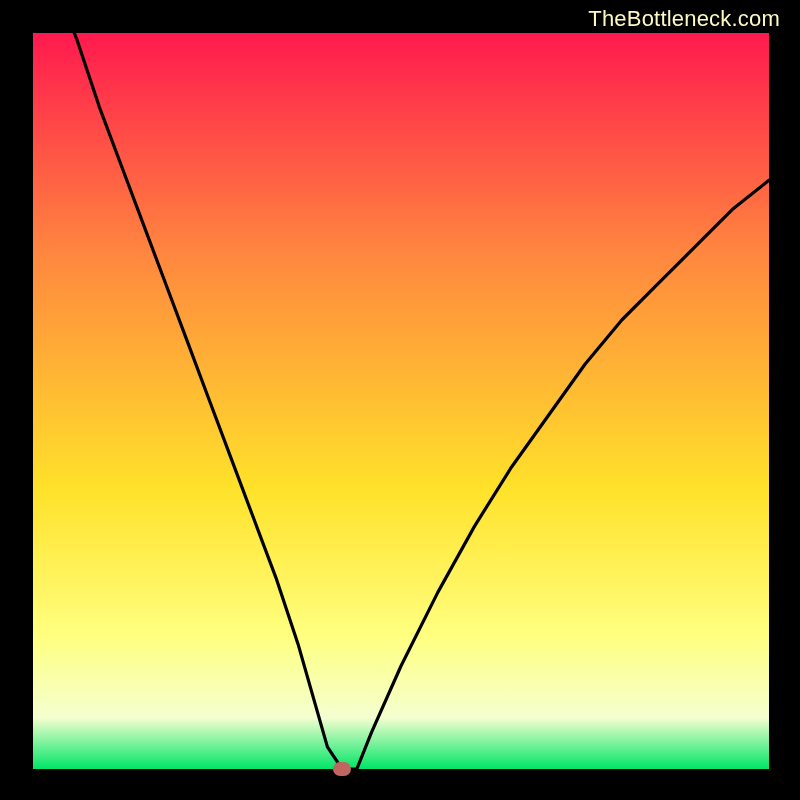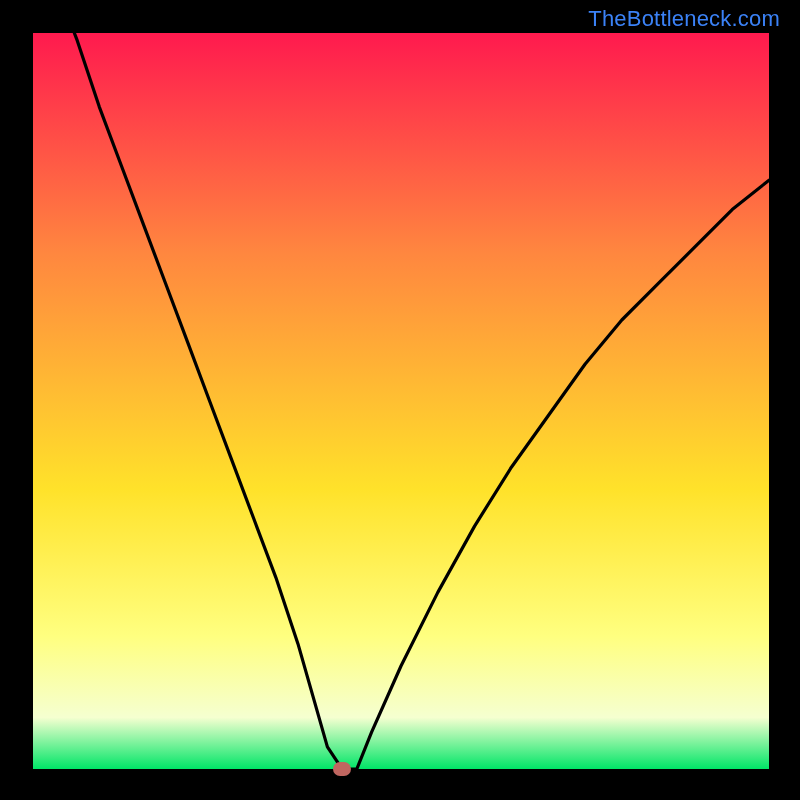--- a/index.html
+++ b/index.html
@@ -23,21 +23,21 @@
     position: absolute;
     left: 0;
     top: 0;
     width: 736px;
     height: 736px;
   }
   .watermark {
     position: absolute;
     top: 6px;
     right: 20px;
-    color: #3b82f6;
+    color: #fef9c3;
     font-size: 22px;
     font-weight: 500;
     letter-spacing: 0.2px;
   }
   .marker {
     position: absolute;
     width: 18px;
     height: 14px;
     background: #c06660;
     border-radius: 7px / 7px;

